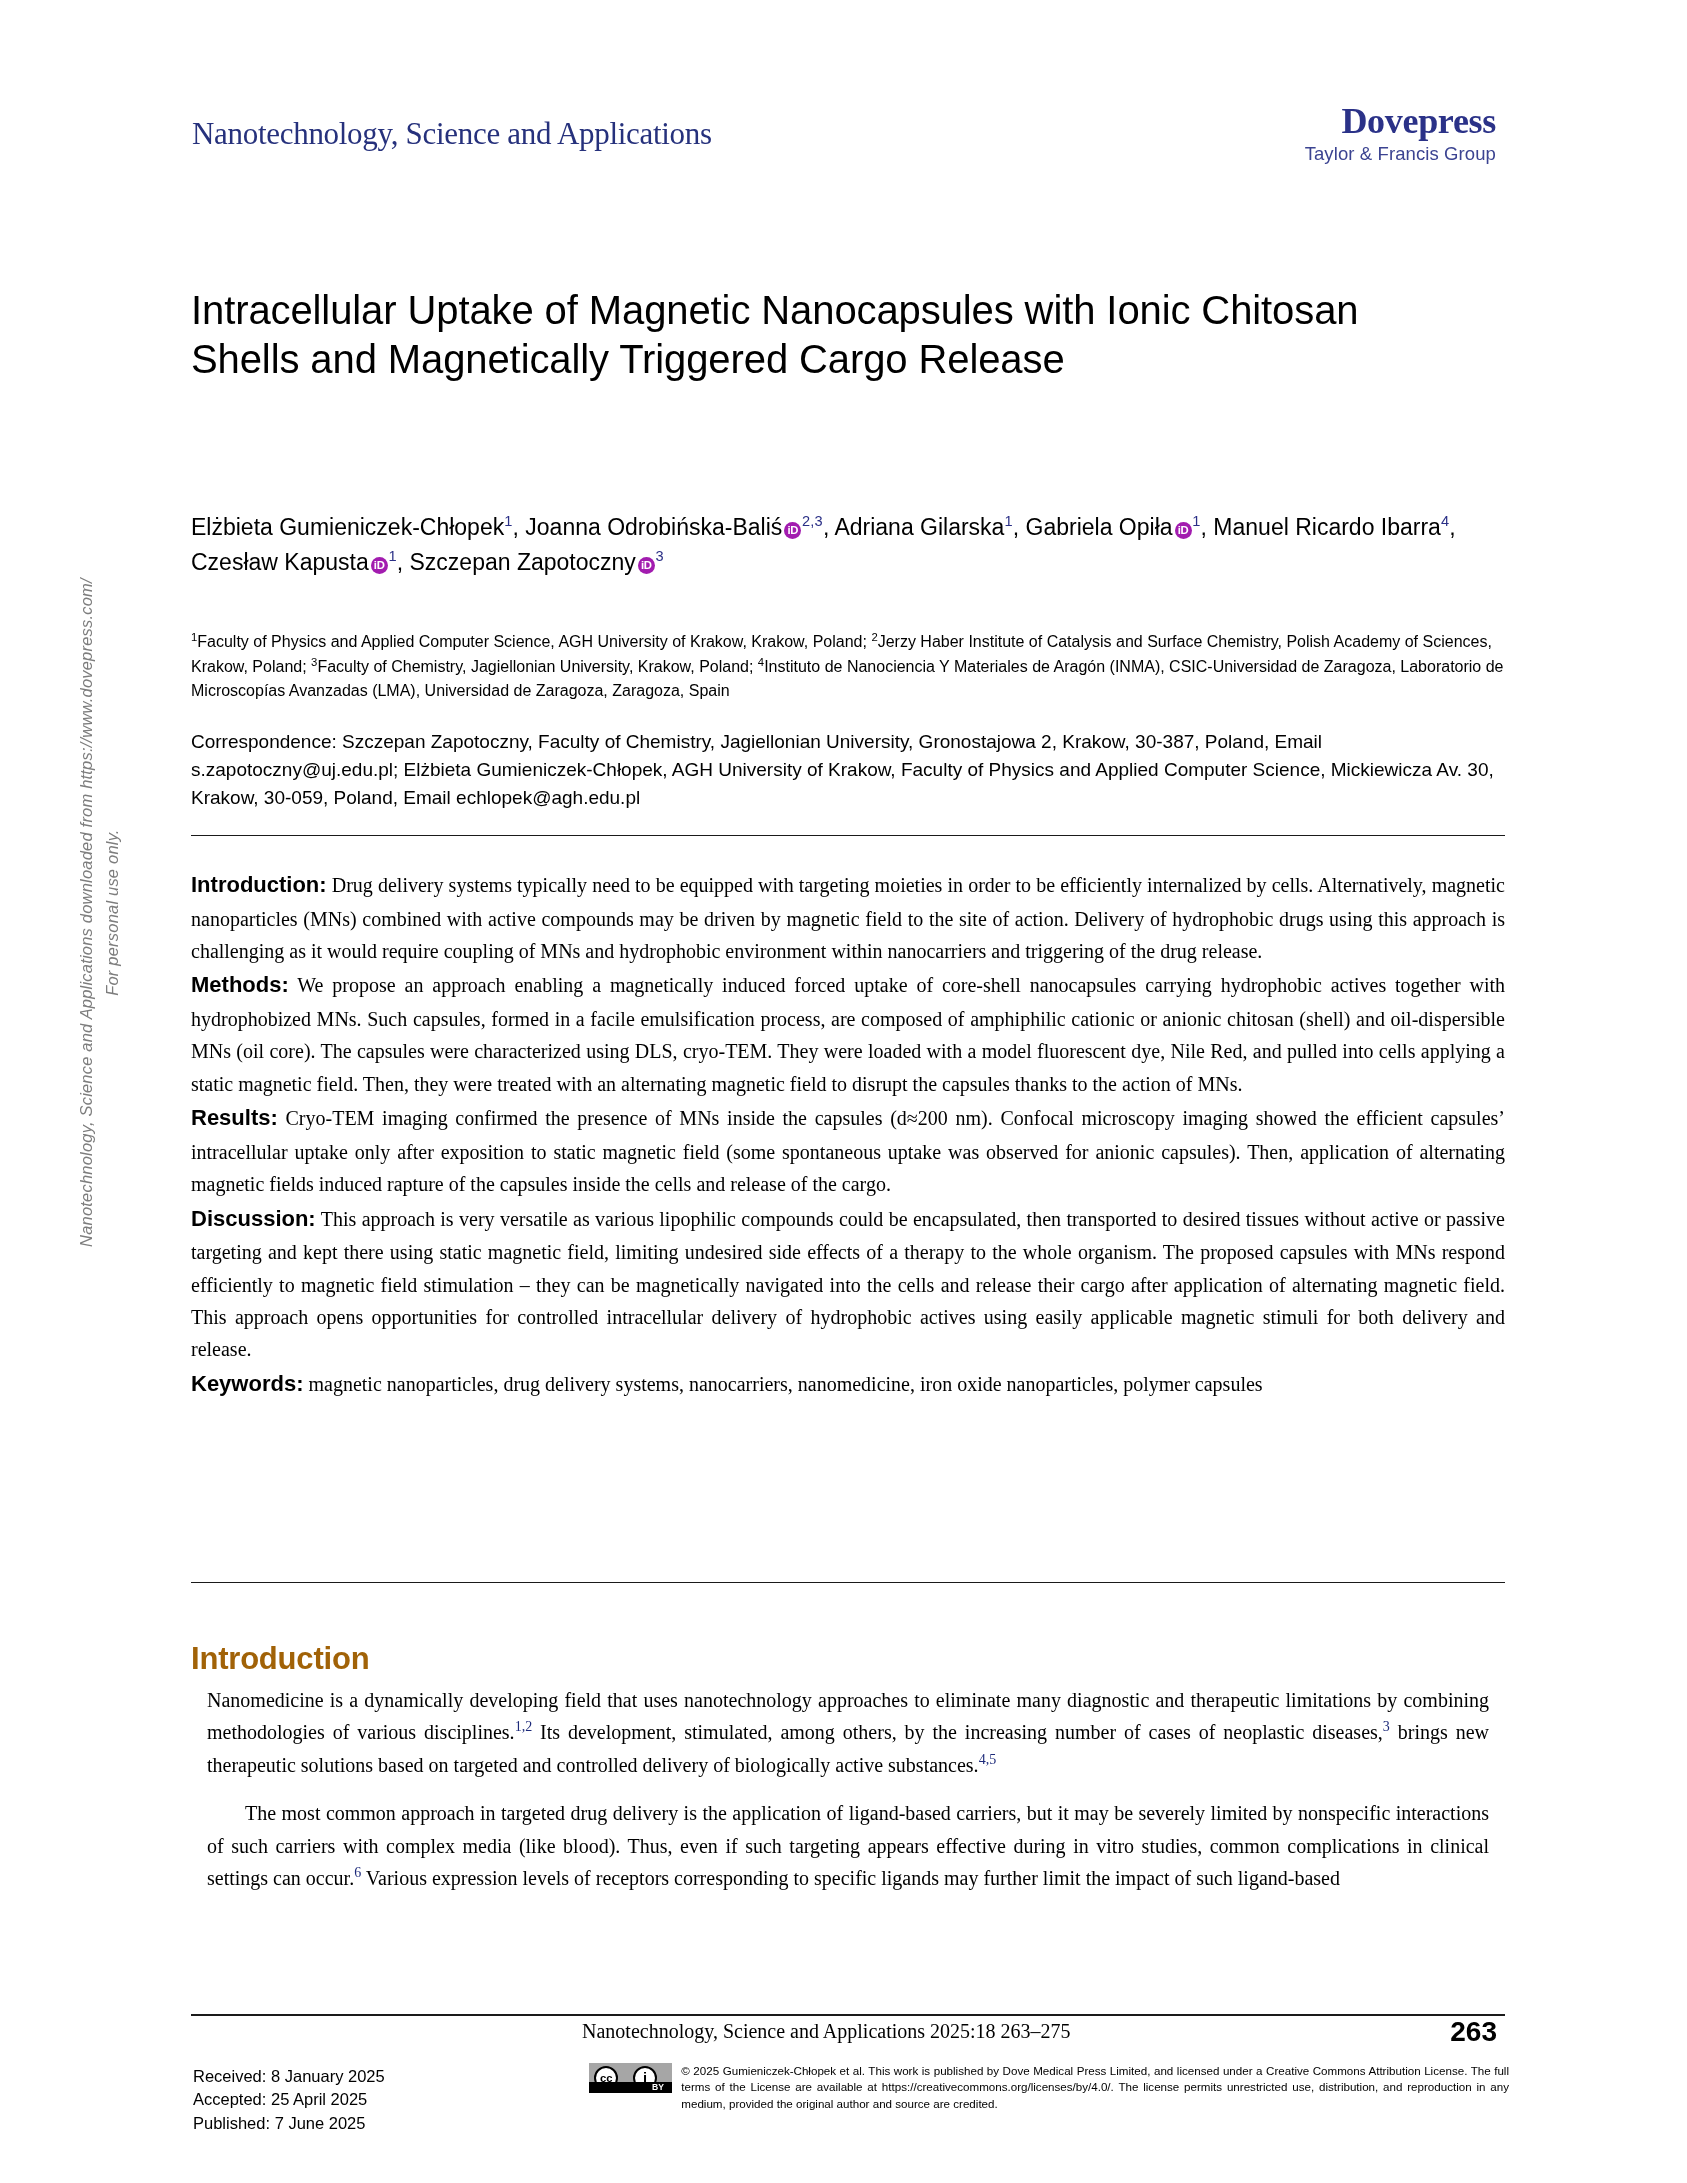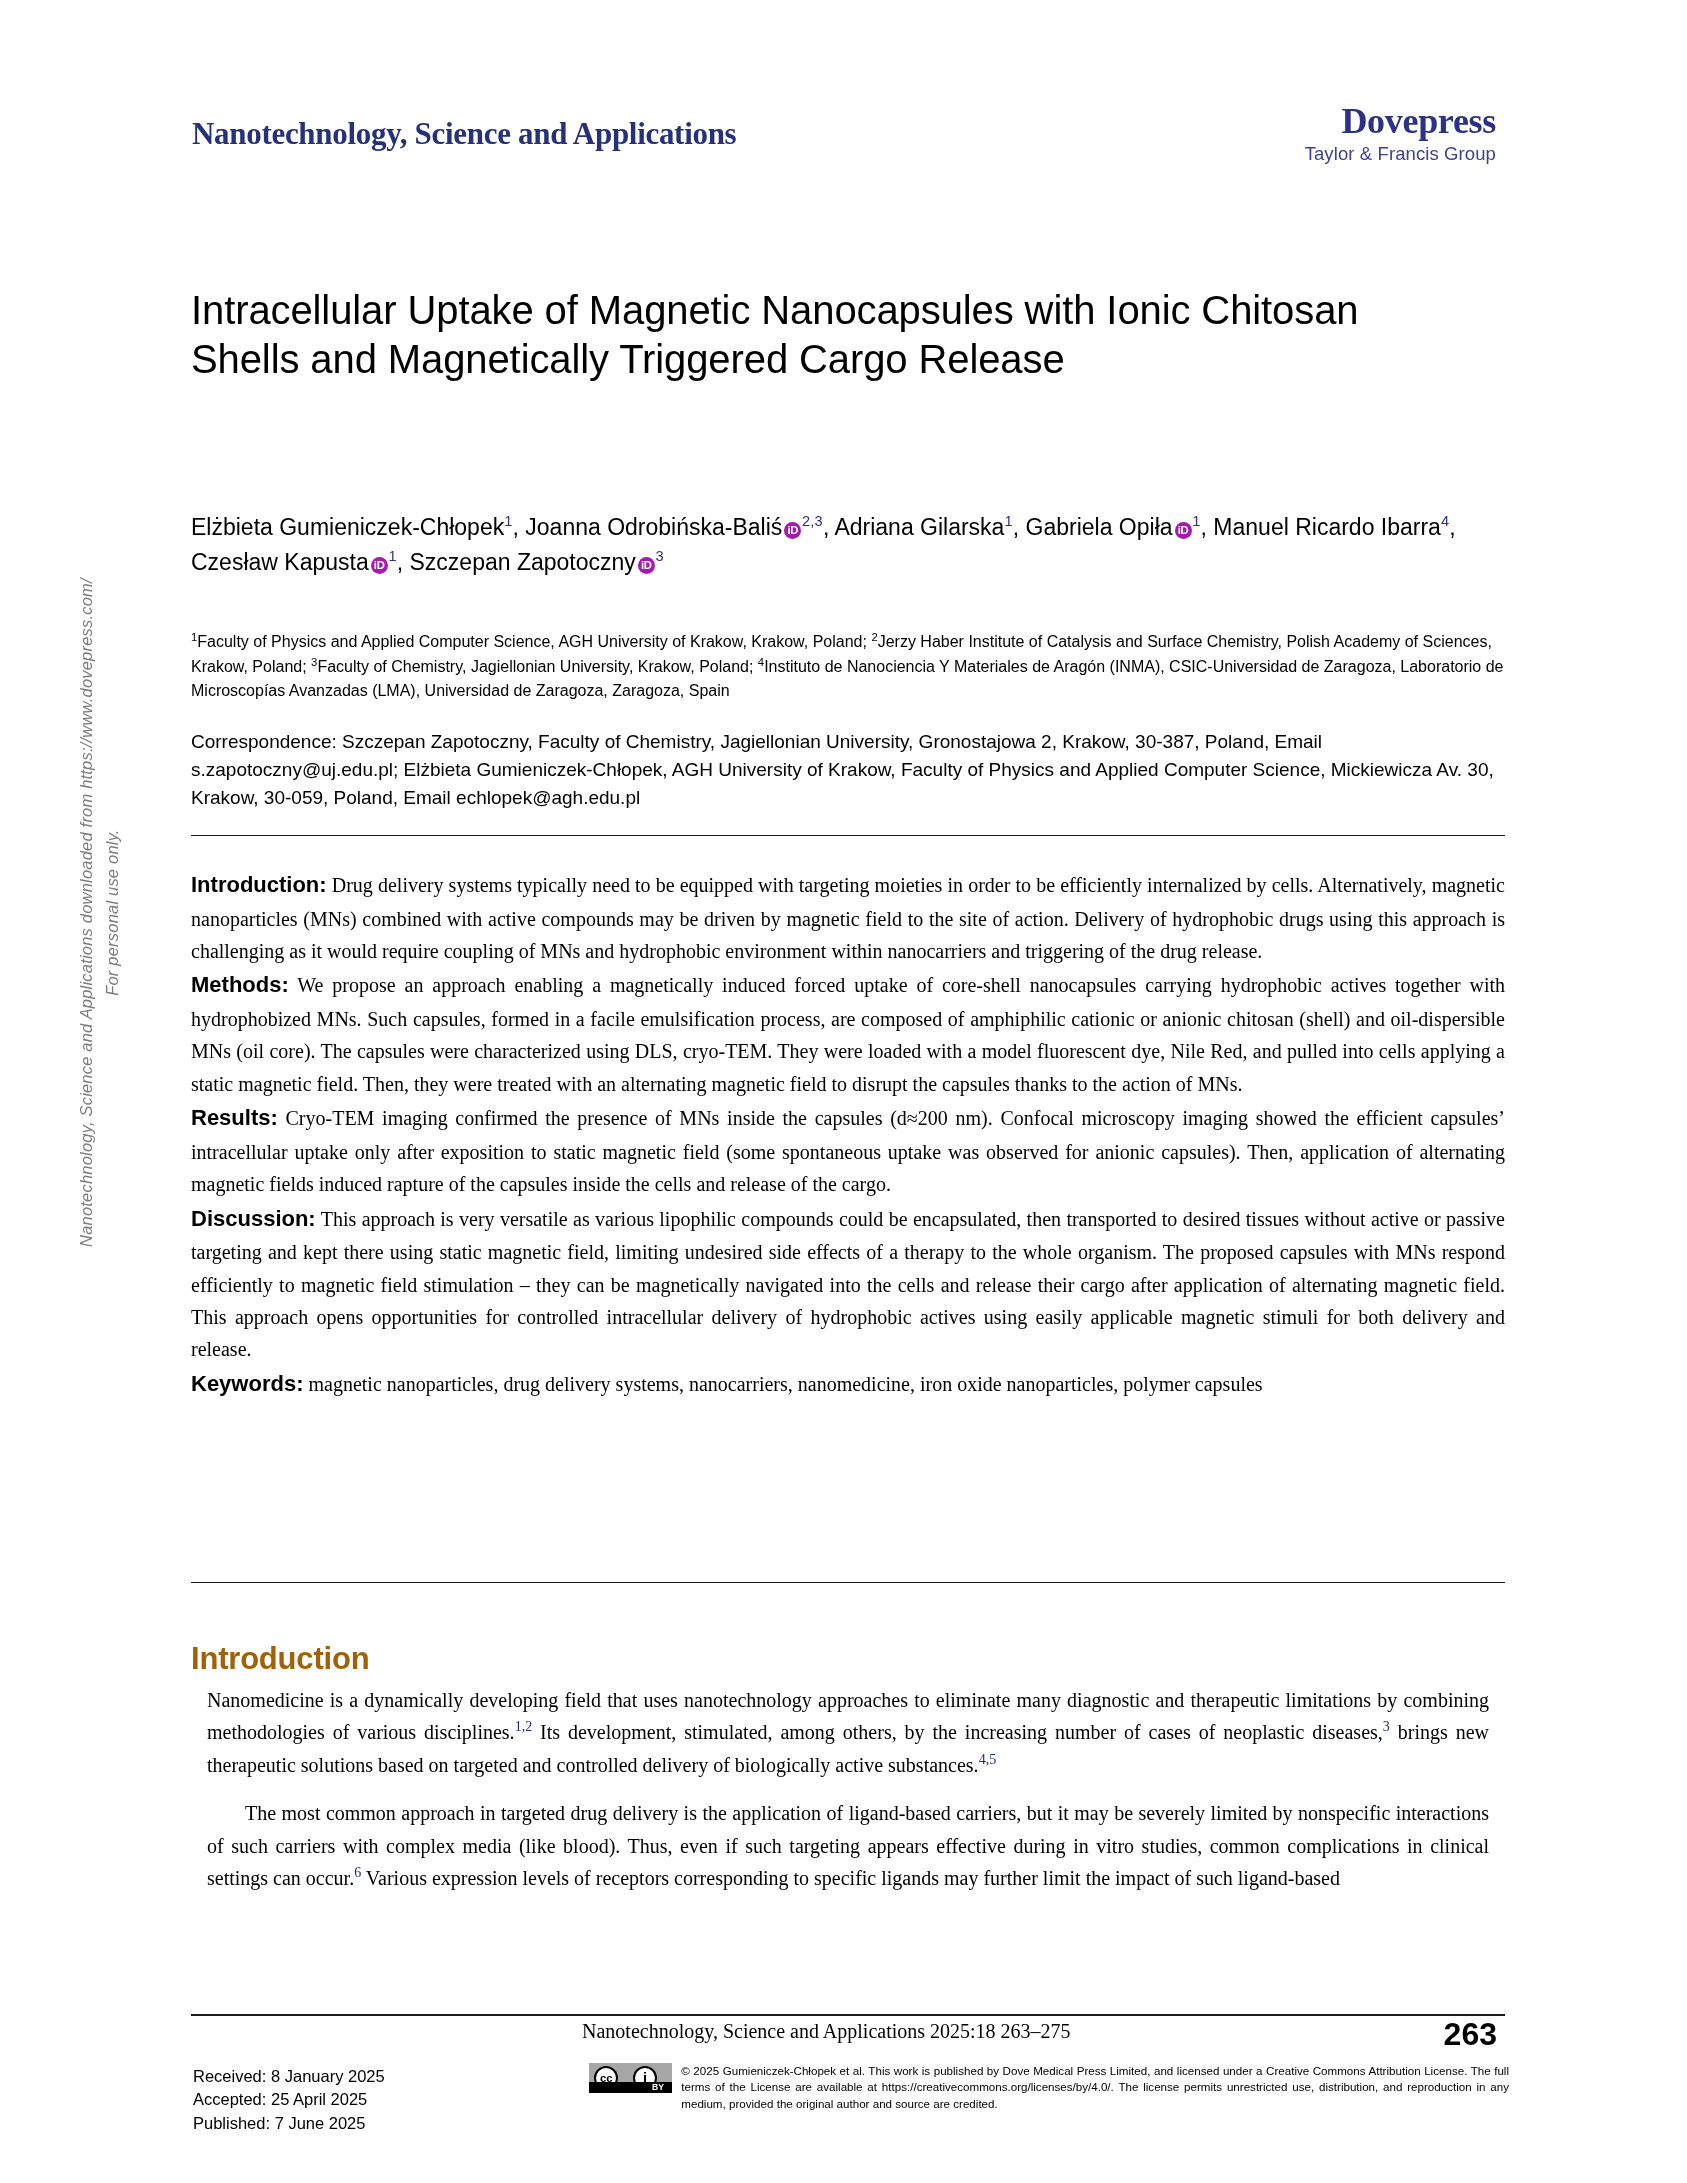--- a/index.html
+++ b/index.html
@@ -44,21 +44,21 @@
     left: 192px;
     top: 103px;
     right: 192px;
     height: 79px;
   }
   .journal-title {
     position: absolute;
     left: 0;
     top: 13.2px;
     font-family: "Liberation Serif", serif;
-    font-weight: bold;
+    font-weight: normal;
     font-size: 31px;
     color: #26317c;
     letter-spacing: -0.3px;
   }
   .dove-logo {
     position: absolute;
     right: 0;
     top: 0;
     text-align: right;
   }
@@ -261,21 +261,21 @@
     font-family: "Liberation Serif", serif;
     font-size: 20px;
     color: #000;
   }
   .page-number {
     position: absolute;
     right: 191px;
     top: 2016px;
     font-family: "Liberation Sans", sans-serif;
     font-weight: bold;
-    font-size: 32px;
+    font-size: 28px;
     color: #000;
   }
   .dates {
     position: absolute;
     left: 193px;
     top: 2065px;
     font-family: "Liberation Sans", sans-serif;
     font-size: 16.5px;
     line-height: 1.42;
     color: #000;

